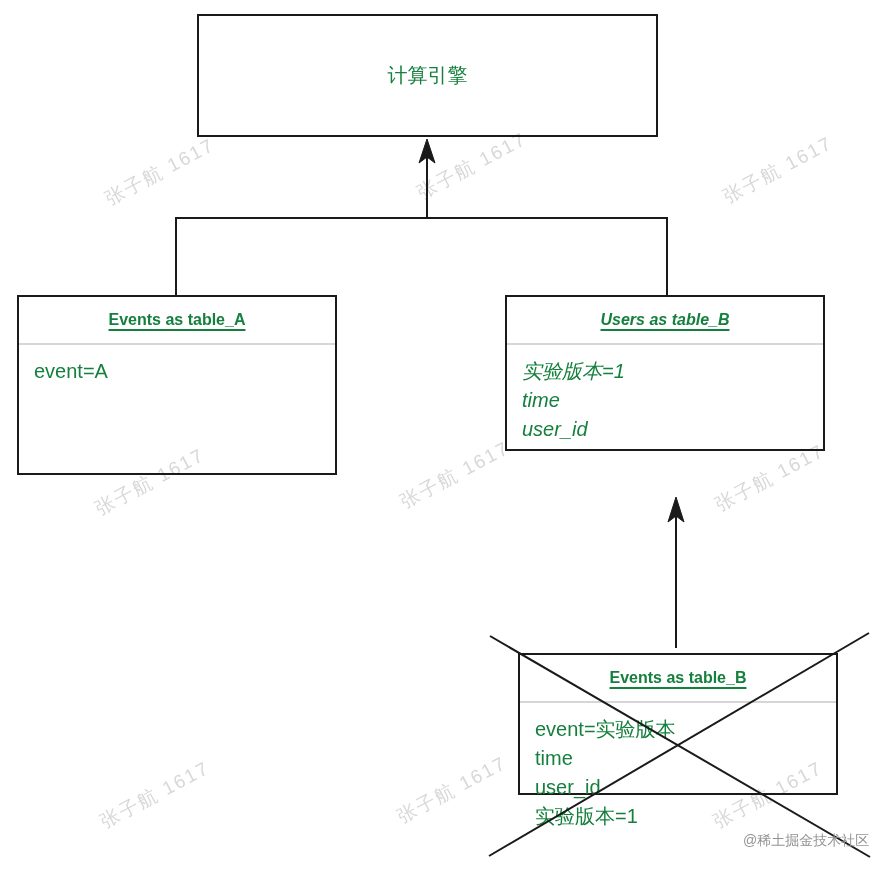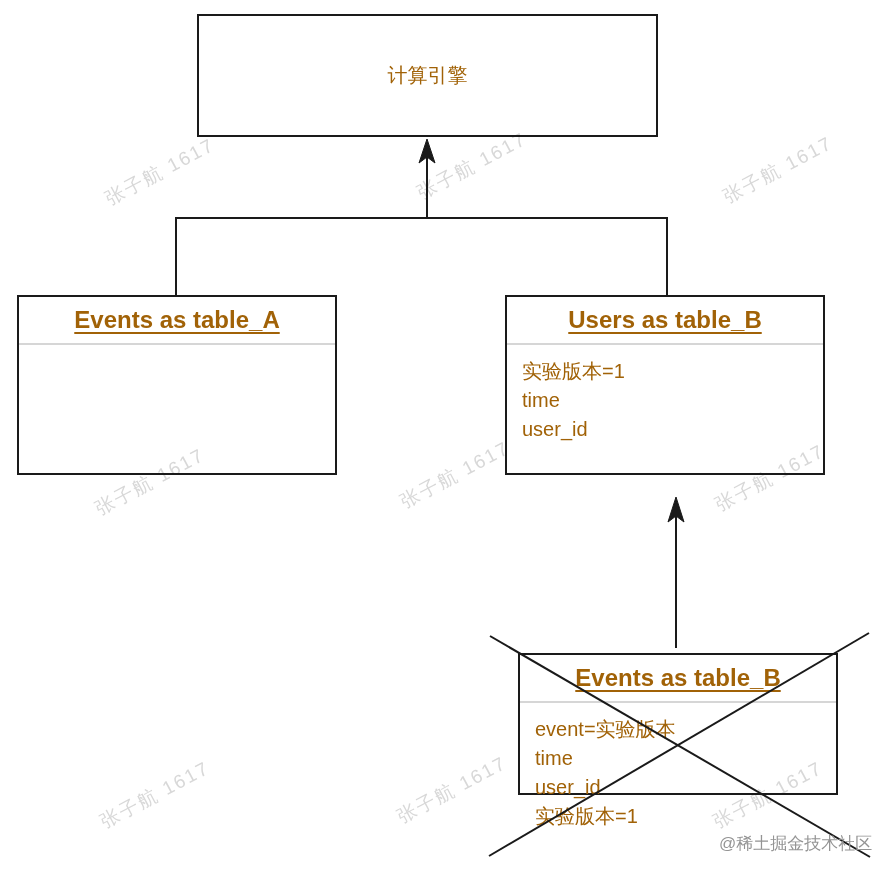--- a/index.html
+++ b/index.html
@@ -21,64 +21,64 @@
     transform: translate(-50%, -50%) rotate(-28deg);
     color: #d8d8d8;
     font-size: 19px;
     letter-spacing: 2px;
     white-space: nowrap;
     z-index: 1;
     user-select: none;
   }
   .credit {
     position: absolute;
-    left: 719px;
+    left: 743px;
     top: 832px;
     color: #949494;
-    font-size: 17px;
+    font-size: 14px;
     z-index: 4;
     white-space: nowrap;
   }
   
   .node {
     position: absolute;
     border: 2px solid #1a1a1a;
     background: transparent;
     box-sizing: border-box;
     z-index: 2;
-    color: #a16207;
+    color: #15803d;
   }
   .node-plain {
     display: flex;
     align-items: center;
     justify-content: center;
     font-size: 20px;
   }
   .node-header {
     height: 46px;
     border-bottom: 2px solid #d6d6d6;
     display: flex;
     align-items: center;
     justify-content: center;
     font-weight: bold;
-    font-size: 24px;
+    font-size: 16px;
   }
   .node-header .title-text {
     text-decoration: underline;
     text-decoration-thickness: 2px;
     text-underline-offset: 4px;
   }
   .node-body {
     padding: 12px 10px 0 15px;
     font-size: 20px;
     line-height: 29px;
   }
   #node-engine   { left: 197px; top: 14px;  width: 461px; height: 123px; }
   #node-table-a  { left: 17px;  top: 295px; width: 320px; height: 180px; }
-  #node-table-b  { left: 505px; top: 295px; width: 320px; height: 180px; }
+  #node-table-b  { left: 505px; top: 295px; width: 320px; height: 156px; font-style: italic; }
   #node-events-b { left: 518px; top: 653px; width: 320px; height: 142px; }
   
   #connector-layer {
     position: absolute;
     left: 0; top: 0;
     width: 890px;
     height: 876px;
     z-index: 3;
     pointer-events: none;
   }
@@ -110,20 +110,21 @@
 
   <div class="node node-plain" id="node-engine">
     <span>计算引擎</span>
   </div>
 
   <div class="node" id="node-table-a">
     <div class="node-header">
       <span class="title-text">Events as table_A</span>
     </div>
     <div class="node-body">
+      <div>event=A</div>
     </div>
   </div>
 
   <div class="node" id="node-table-b">
     <div class="node-header">
       <span class="title-text">Users as table_B</span>
     </div>
     <div class="node-body">
       <div>实验版本=1</div>
       <div>time</div>

